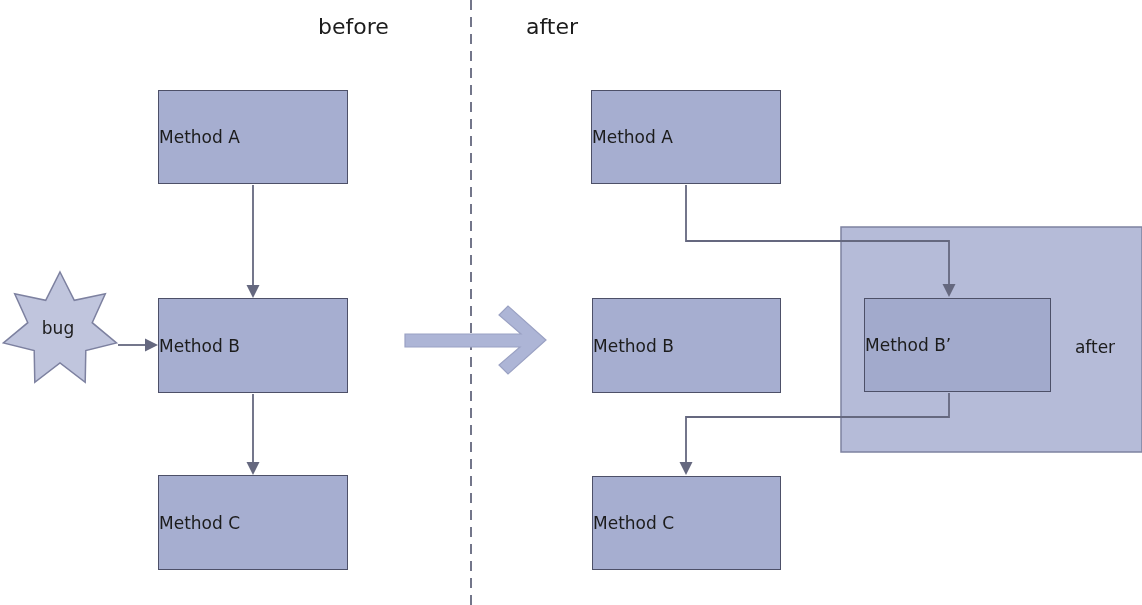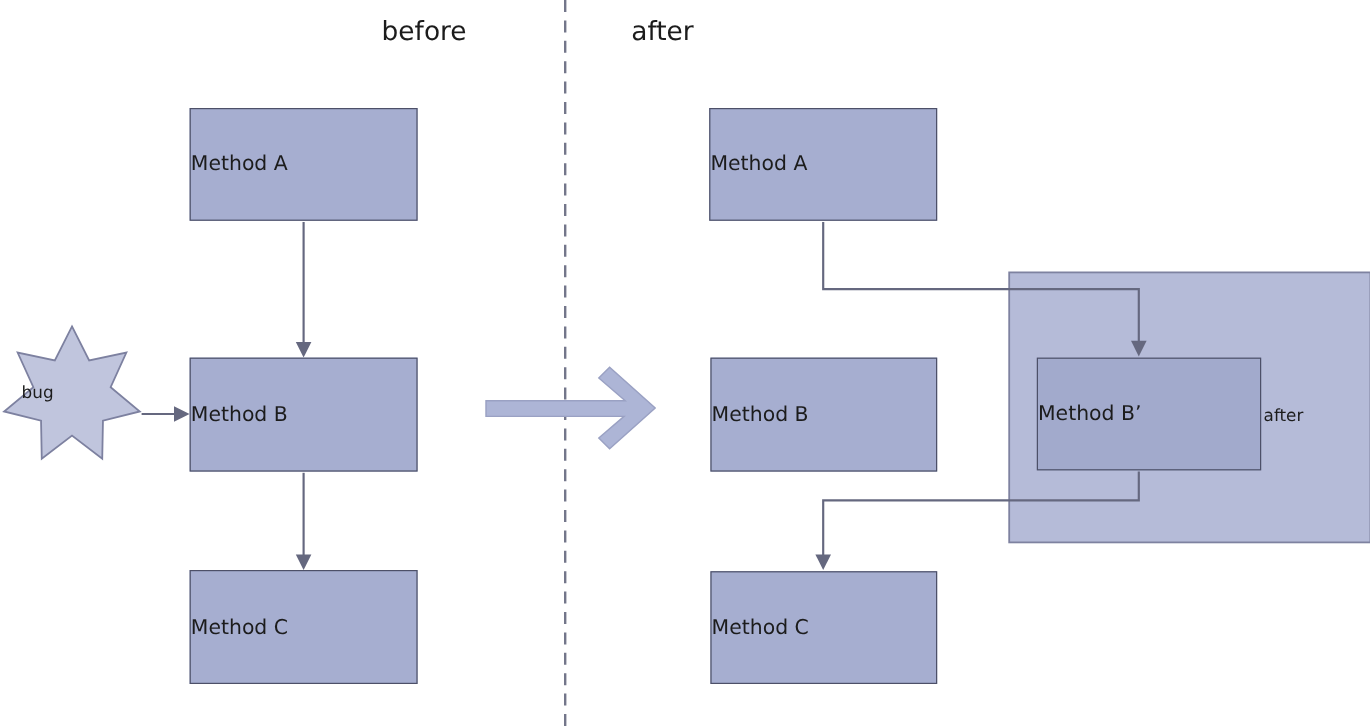--- a/index.html
+++ b/index.html
@@ -20,21 +20,21 @@
   .section-label{
     position:absolute;top:16px;width:100px;text-align:left;
     font-size:22px;line-height:22px;
   }
   .method-box{
     position:absolute;display:flex;align-items:center;justify-content:flex-start;
     background:var(--box-fill);border:1px solid var(--box-border);
     font-size:17px;box-sizing:border-box;
   }
   .method-box.patched{background:var(--box-fill-patched);}
-  .float-label{position:absolute;text-align:left;font-size:14px;line-height:22px;}
+  .float-label{position:absolute;text-align:center;font-size:17px;line-height:22px;}
   .connector{stroke:var(--line);stroke-width:1.8;fill:none;}
   .arrowhead{fill:var(--line);stroke:none;}
 </style>
 </head>
 <body>
 
 <div id="canvas">
 
   <svg id="shapes" viewBox="0 0 1142 605" xmlns="http://www.w3.org/2000/svg">
 

